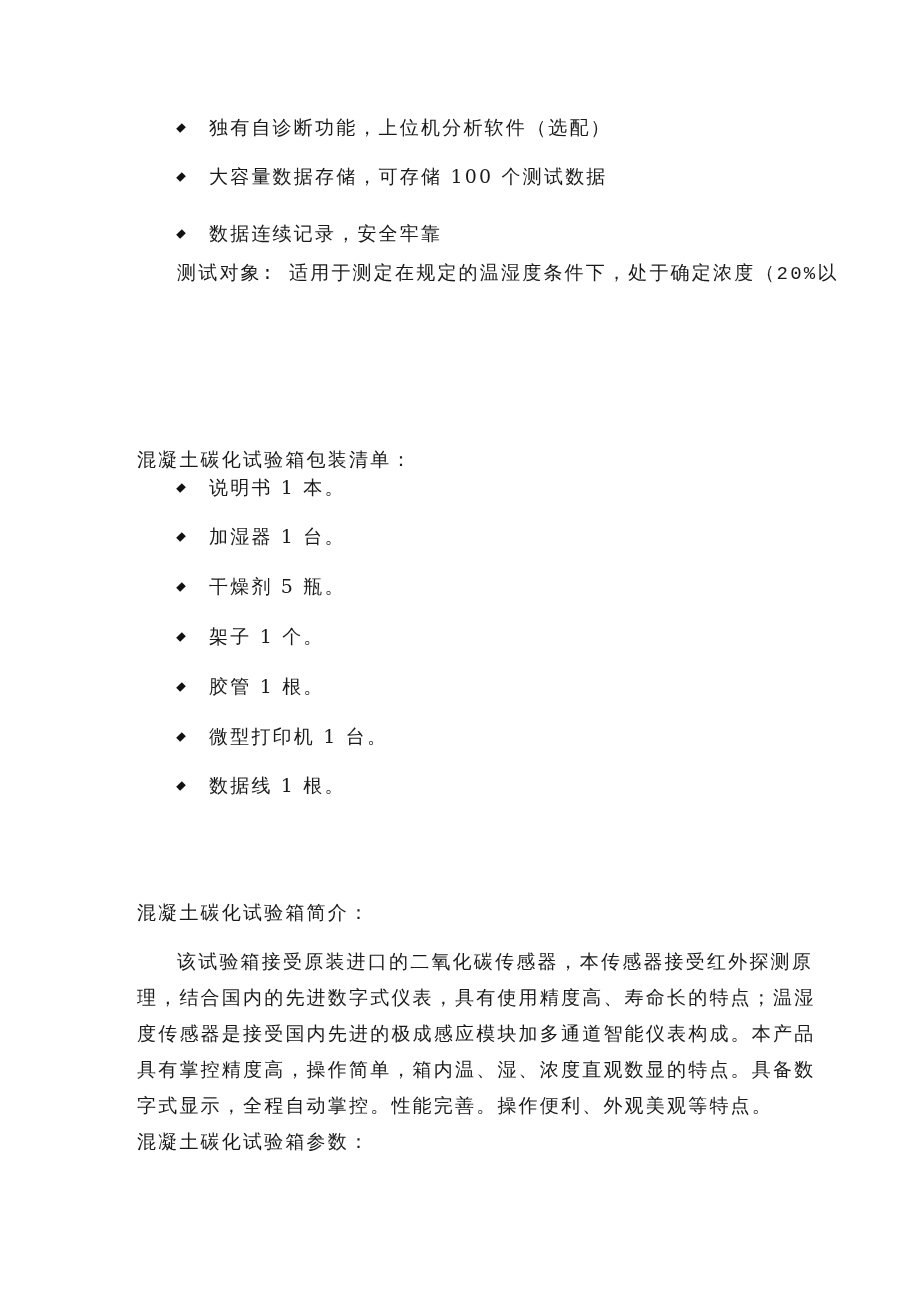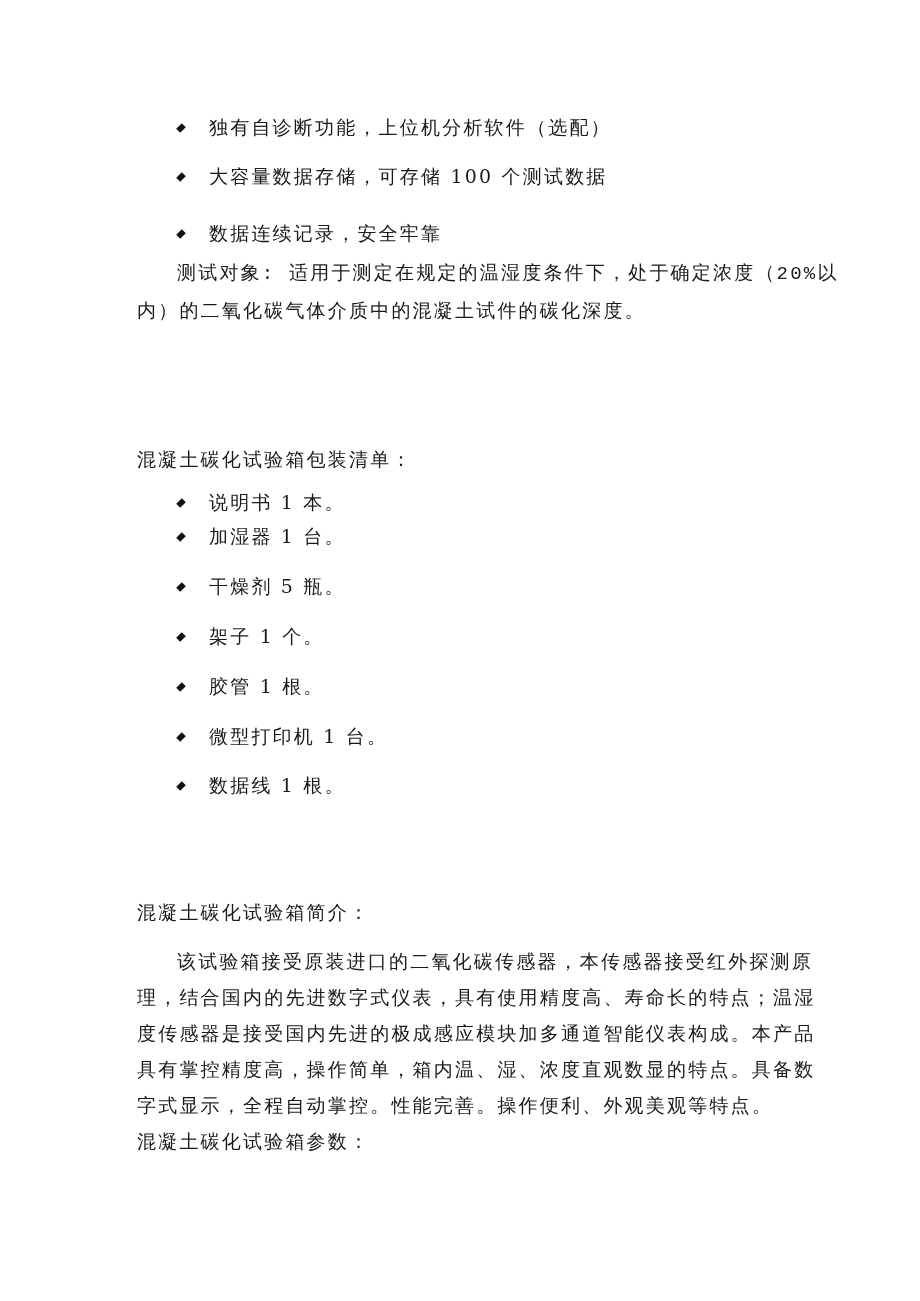--- a/index.html
+++ b/index.html
@@ -58,25 +58,24 @@
     <span class="bullet"></span><span class="bullet-text">独有自诊断功能，上位机分析软件（选配）</span>
   </div>
   <div class="bullet-row" style="top:164px;">
     <span class="bullet"></span><span class="bullet-text">大容量数据存储，可存储 100 个测试数据</span>
   </div>
   <div class="bullet-row" style="top:213px;margin-top:8px;">
     <span class="bullet"></span><span class="bullet-text">数据连续记录，安全牢靠</span>
   </div>
 
   <div class="line indent" style="top:262px;font-family:Liberation Mono, monospace;">测试对象: 适用于测定在规定的温湿度条件下，处于确定浓度（20%以</div>
-  <div class="line" style="top:298px;">内）的二氧化碳气体介质中的混凝土试件的碳化深度。</div>
 
   <div class="line" style="top:425px;margin-top:22px;">混凝土碳化试验箱包装清单：</div>
 
-  <div class="bullet-row" style="top:490px;">
+  <div class="bullet-row" style="top:475px;">
     <span class="bullet"></span><span class="bullet-text">说明书 1 本。</span>
   </div>
   <div class="bullet-row" style="top:524px;">
     <span class="bullet"></span><span class="bullet-text">加湿器 1 台。</span>
   </div>
   <div class="bullet-row" style="top:574px;">
     <span class="bullet"></span><span class="bullet-text">干燥剂 5 瓶。</span>
   </div>
   <div class="bullet-row" style="top:624px;">
     <span class="bullet"></span><span class="bullet-text">架子 1 个。</span>

